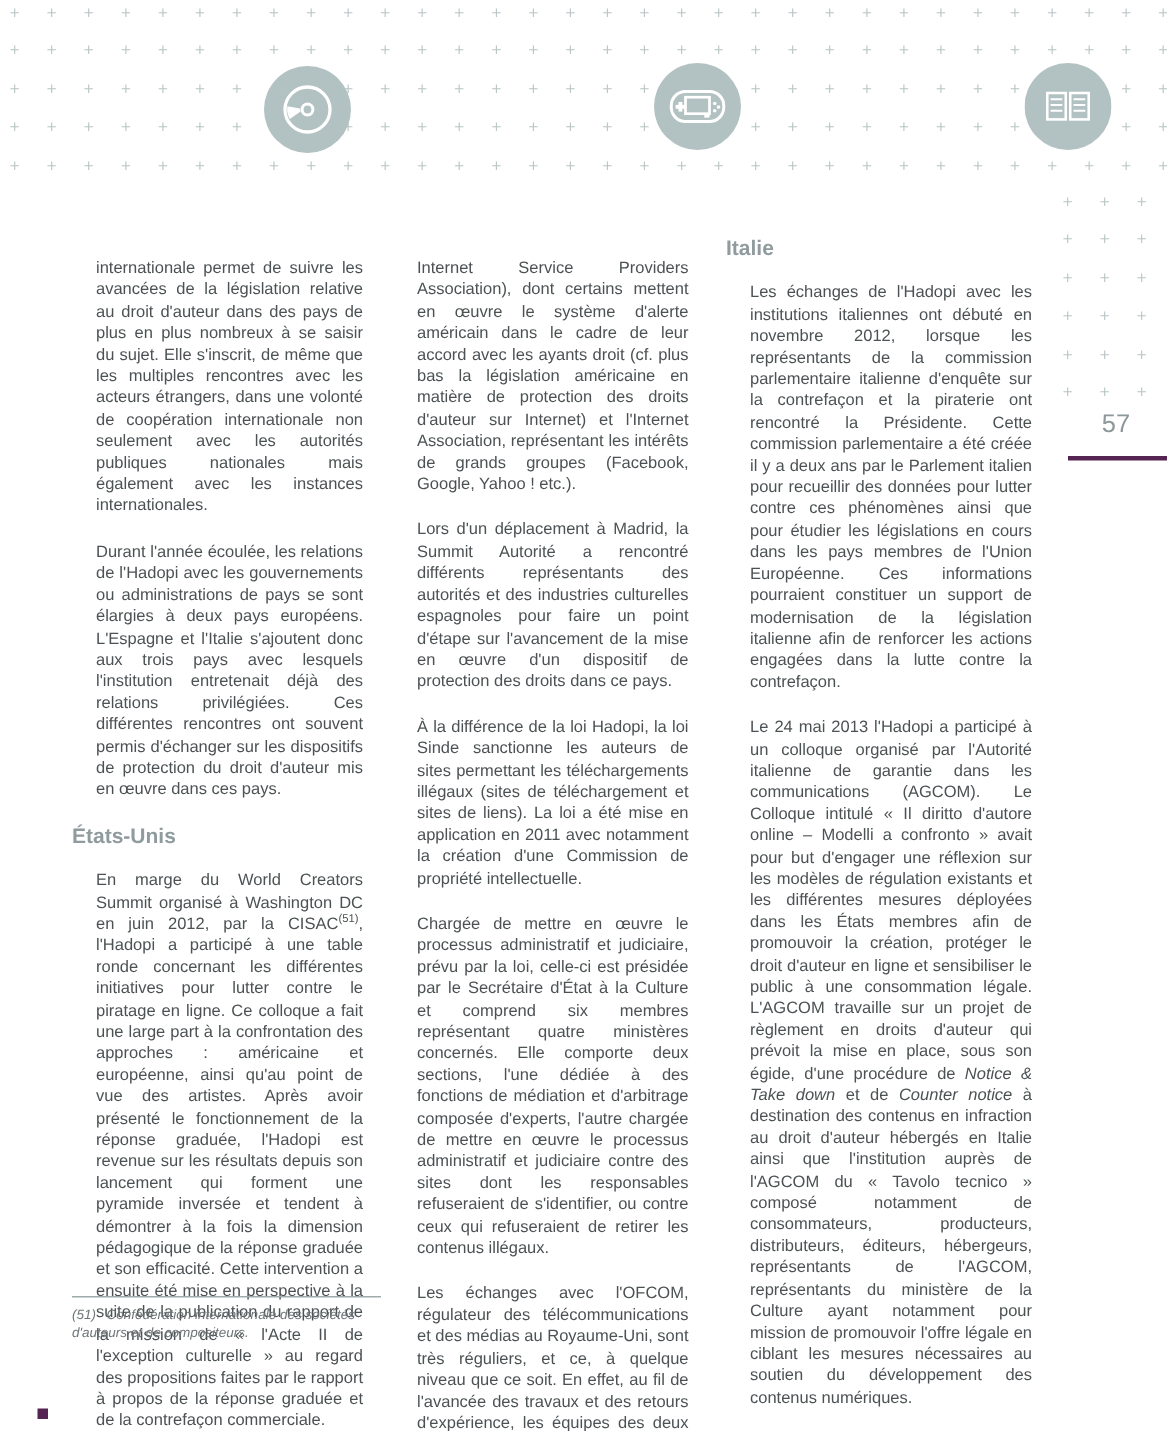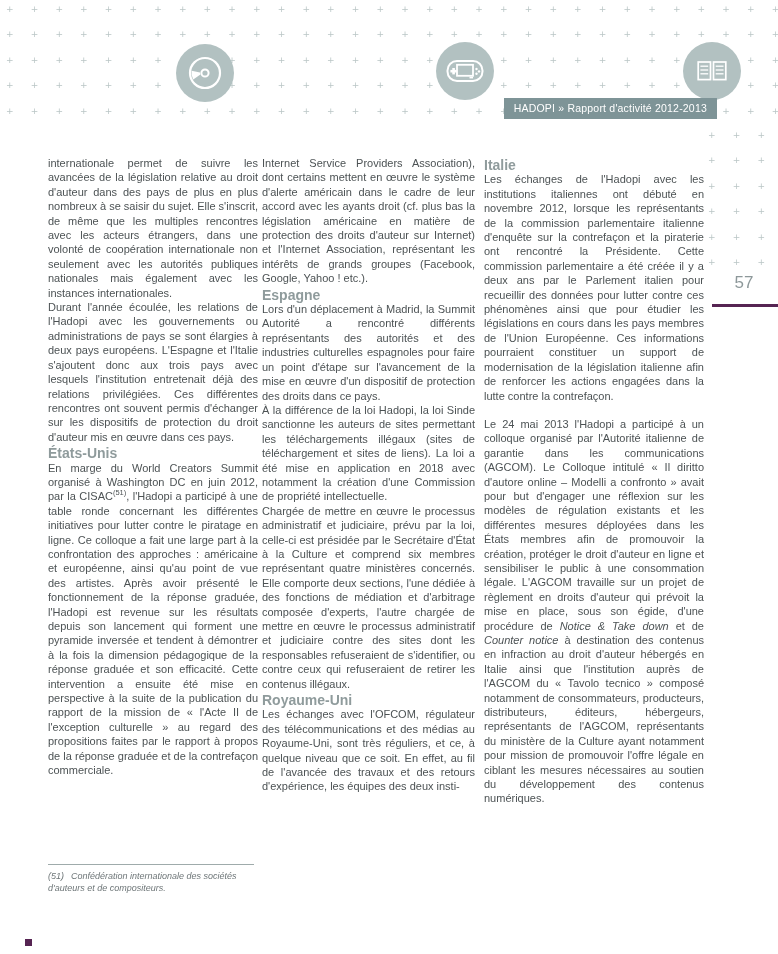--- a/index.html
+++ b/index.html
@@ -18,21 +18,21 @@
   .pageno{position:absolute;left:710px;top:273px;width:68px;text-align:center;
           font-size:17px;color:#8d989a;}
   .pagerule{position:absolute;left:712px;top:304px;width:66px;height:3px;background:#562452;}
   .corner-mark{position:absolute;left:25px;top:939px;width:7px;height:7px;background:#562452;}
   
   .col{position:absolute;top:156px;font-size:11px;line-height:14.4px;color:#4c5254;
        text-align:justify;}
   .col-1{left:48px;width:210px;}
   .col-2{left:262px;width:213px;}
   .col-3{left:484px;width:220px;}
-  .col p{margin:0;}
+  .col p{margin:16px;}
   .col p.gap{margin-top:14px;}
   .h-grey{margin:2px 0 0;font-size:14px;line-height:14.4px;font-weight:bold;color:#8f9b9c;}
   .h-purple{margin:10px 0 1px;font-size:11.5px;line-height:15px;font-weight:bold;color:#8d6c9f;}
   .h-purple .bullet{margin-right:4px;}
   sup{font-size:7.5px;line-height:0;vertical-align:super;}
   .it{font-style:italic;}
   
   .footnote{position:absolute;left:48px;top:864px;width:206px;border-top:1px solid #9fabab;
             padding-top:6px;font-size:9px;line-height:11.5px;font-style:italic;color:#6e7678;
             text-align:left;}
@@ -254,40 +254,37 @@
       <rect x="1.5" y="-9" width="12.3" height="17.6" fill="none" stroke="#ffffff" stroke-width="1.7"></rect>
       <line x1="-11.6" y1="-4.8" x2="-3.8" y2="-4.8" stroke="#ffffff" stroke-width="1.3"></line>
       <line x1="-11.6" y1="-1" x2="-3.8" y2="-1" stroke="#ffffff" stroke-width="1.3"></line>
       <line x1="-11.6" y1="2.8" x2="-3.8" y2="2.8" stroke="#ffffff" stroke-width="1.3"></line>
       <line x1="3.7" y1="-4.8" x2="11.5" y2="-4.8" stroke="#ffffff" stroke-width="1.3"></line>
       <line x1="3.7" y1="-1" x2="11.5" y2="-1" stroke="#ffffff" stroke-width="1.3"></line>
       <line x1="3.7" y1="2.8" x2="11.5" y2="2.8" stroke="#ffffff" stroke-width="1.3"></line>
     </svg>
   </div>
 
-  <div class="banner">HADOPI » Rapport d'activité 2012-2013</div>
 
   <div class="pageno">57</div>
   <div class="pagerule"></div>
   <div class="corner-mark"></div>
 
   <div class="col col-1">
     <p>internationale permet de suivre les avancées de la législation relative au droit d'auteur dans des pays de plus en plus nombreux à se saisir du sujet. Elle s'inscrit, de même que les multiples rencontres avec les acteurs étrangers, dans une volonté de coopération internationale non seulement avec les autorités publiques nationales mais également avec les instances internationales.</p>
     <p>Durant l'année écoulée, les relations de l'Hadopi avec les gouvernements ou administrations de pays se sont élargies à deux pays européens. L'Espagne et l'Italie s'ajoutent donc aux trois pays avec lesquels l'institution entretenait déjà des relations privilégiées. Ces différentes rencontres ont souvent permis d'échanger sur les dispositifs de protection du droit d'auteur mis en œuvre dans ces pays.</p>
     <h4 class="h-grey">États-Unis</h4>
     <p><span>En marge du World Creators Summit organisé à Washington DC en juin 2012, par la CISAC</span><sup>(51)</sup><span>, l'Hadopi a participé à une table ronde concernant les différentes initiatives pour lutter contre le piratage en ligne. Ce colloque a fait une large part à la confrontation des approches : américaine et européenne, ainsi qu'au point de vue des artistes. Après avoir présenté le fonctionnement de la réponse graduée, l'Hadopi est revenue sur les résultats depuis son lancement qui forment une pyramide inversée et tendent à démontrer à la fois la dimension pédagogique de la réponse graduée et son efficacité. Cette intervention a ensuite été mise en perspective à la suite de la publication du rapport de la mission de « l'Acte II de l'exception culturelle » au regard des propositions faites par le rapport à propos de la réponse graduée et de la contrefaçon commerciale.</span></p>
   </div>
 
   <div class="col col-2">
     <p>Internet Service Providers Association), dont certains mettent en œuvre le système d'alerte américain dans le cadre de leur accord avec les ayants droit (cf. plus bas la législation américaine en matière de protection des droits d'auteur sur Internet) et l'Internet Association, représentant les intérêts de grands groupes (Facebook, Google, Yahoo ! etc.).</p>
-    <h4 class="h-grey">Espagne</h4>
     <p>Lors d'un déplacement à Madrid, la Summit Autorité a rencontré différents représentants des autorités et des industries culturelles espagnoles pour faire un point d'étape sur l'avancement de la mise en œuvre d'un dispositif de protection des droits dans ce pays.</p>
-    <p>À la différence de la loi Hadopi, la loi Sinde sanctionne les auteurs de sites permettant les téléchargements illégaux (sites de téléchargement et sites de liens). La loi a été mise en application en 2018 avec notamment la création d'une Commission de propriété intellectuelle.</p>
+    <p>À la différence de la loi Hadopi, la loi Sinde sanctionne les auteurs de sites permettant les téléchargements illégaux (sites de téléchargement et sites de liens). La loi a été mise en application en 2011 avec notamment la création d'une Commission de propriété intellectuelle.</p>
     <p>Chargée de mettre en œuvre le processus administratif et judiciaire, prévu par la loi, celle-ci est présidée par le Secrétaire d'État à la Culture et comprend six membres représentant quatre ministères concernés. Elle comporte deux sections, l'une dédiée à des fonctions de médiation et d'arbitrage composée d'experts, l'autre chargée de mettre en œuvre le processus administratif et judiciaire contre des sites dont les responsables refuseraient de s'identifier, ou contre ceux qui refuseraient de retirer les contenus illégaux.</p>
-    <h4 class="h-grey">Royaume-Uni</h4>
     <p>Les échanges avec l'OFCOM, régulateur des télécommunications et des médias au Royaume-Uni, sont très réguliers, et ce, à quelque niveau que ce soit. En effet, au fil de l'avancée des travaux et des retours d'expérience, les équipes des deux insti-</p>
   </div>
 
   <div class="col col-3">
     <h4 class="h-grey">Italie</h4>
     <p>Les échanges de l'Hadopi avec les institutions italiennes ont débuté en novembre 2012, lorsque les représentants de la commission parlementaire italienne d'enquête sur la contrefaçon et la piraterie ont rencontré la Présidente. Cette commission parlementaire a été créée il y a deux ans par le Parlement italien pour recueillir des données pour lutter contre ces phénomènes ainsi que pour étudier les législations en cours dans les pays membres de l'Union Européenne. Ces informations pourraient constituer un support de modernisation de la législation italienne afin de renforcer les actions engagées dans la lutte contre la contrefaçon.</p>
     <p class="gap"><span>Le 24 mai 2013 l'Hadopi a participé à un colloque organisé par l'Autorité italienne de garantie dans les communications (AGCOM). Le Colloque intitulé « Il diritto d'autore online – Modelli a confronto » avait pour but d'engager une réflexion sur les modèles de régulation existants et les différentes mesures déployées dans les États membres afin de promouvoir la création, protéger le droit d'auteur en ligne et sensibiliser le public à une consommation légale. L'AGCOM travaille sur un projet de règlement en droits d'auteur qui prévoit la mise en place, sous son égide, d'une procédure de </span><span class="it">Notice &amp; Take down</span><span> et de </span><span class="it">Counter notice</span><span> à destination des contenus en infraction au droit d'auteur hébergés en Italie ainsi que l'institution auprès de l'AGCOM du « Tavolo tecnico » composé notamment de consommateurs, producteurs, distributeurs, éditeurs, hébergeurs, représentants de l'AGCOM, représentants du ministère de la Culture ayant notamment pour mission de promouvoir l'offre légale en ciblant les mesures nécessaires au soutien du développement des contenus numériques.</span></p>
   </div>
 
   <div class="footnote"><span class="fn-num">(51)</span><span>Confédération internationale des sociétés d'auteurs et de compositeurs.</span></div>

